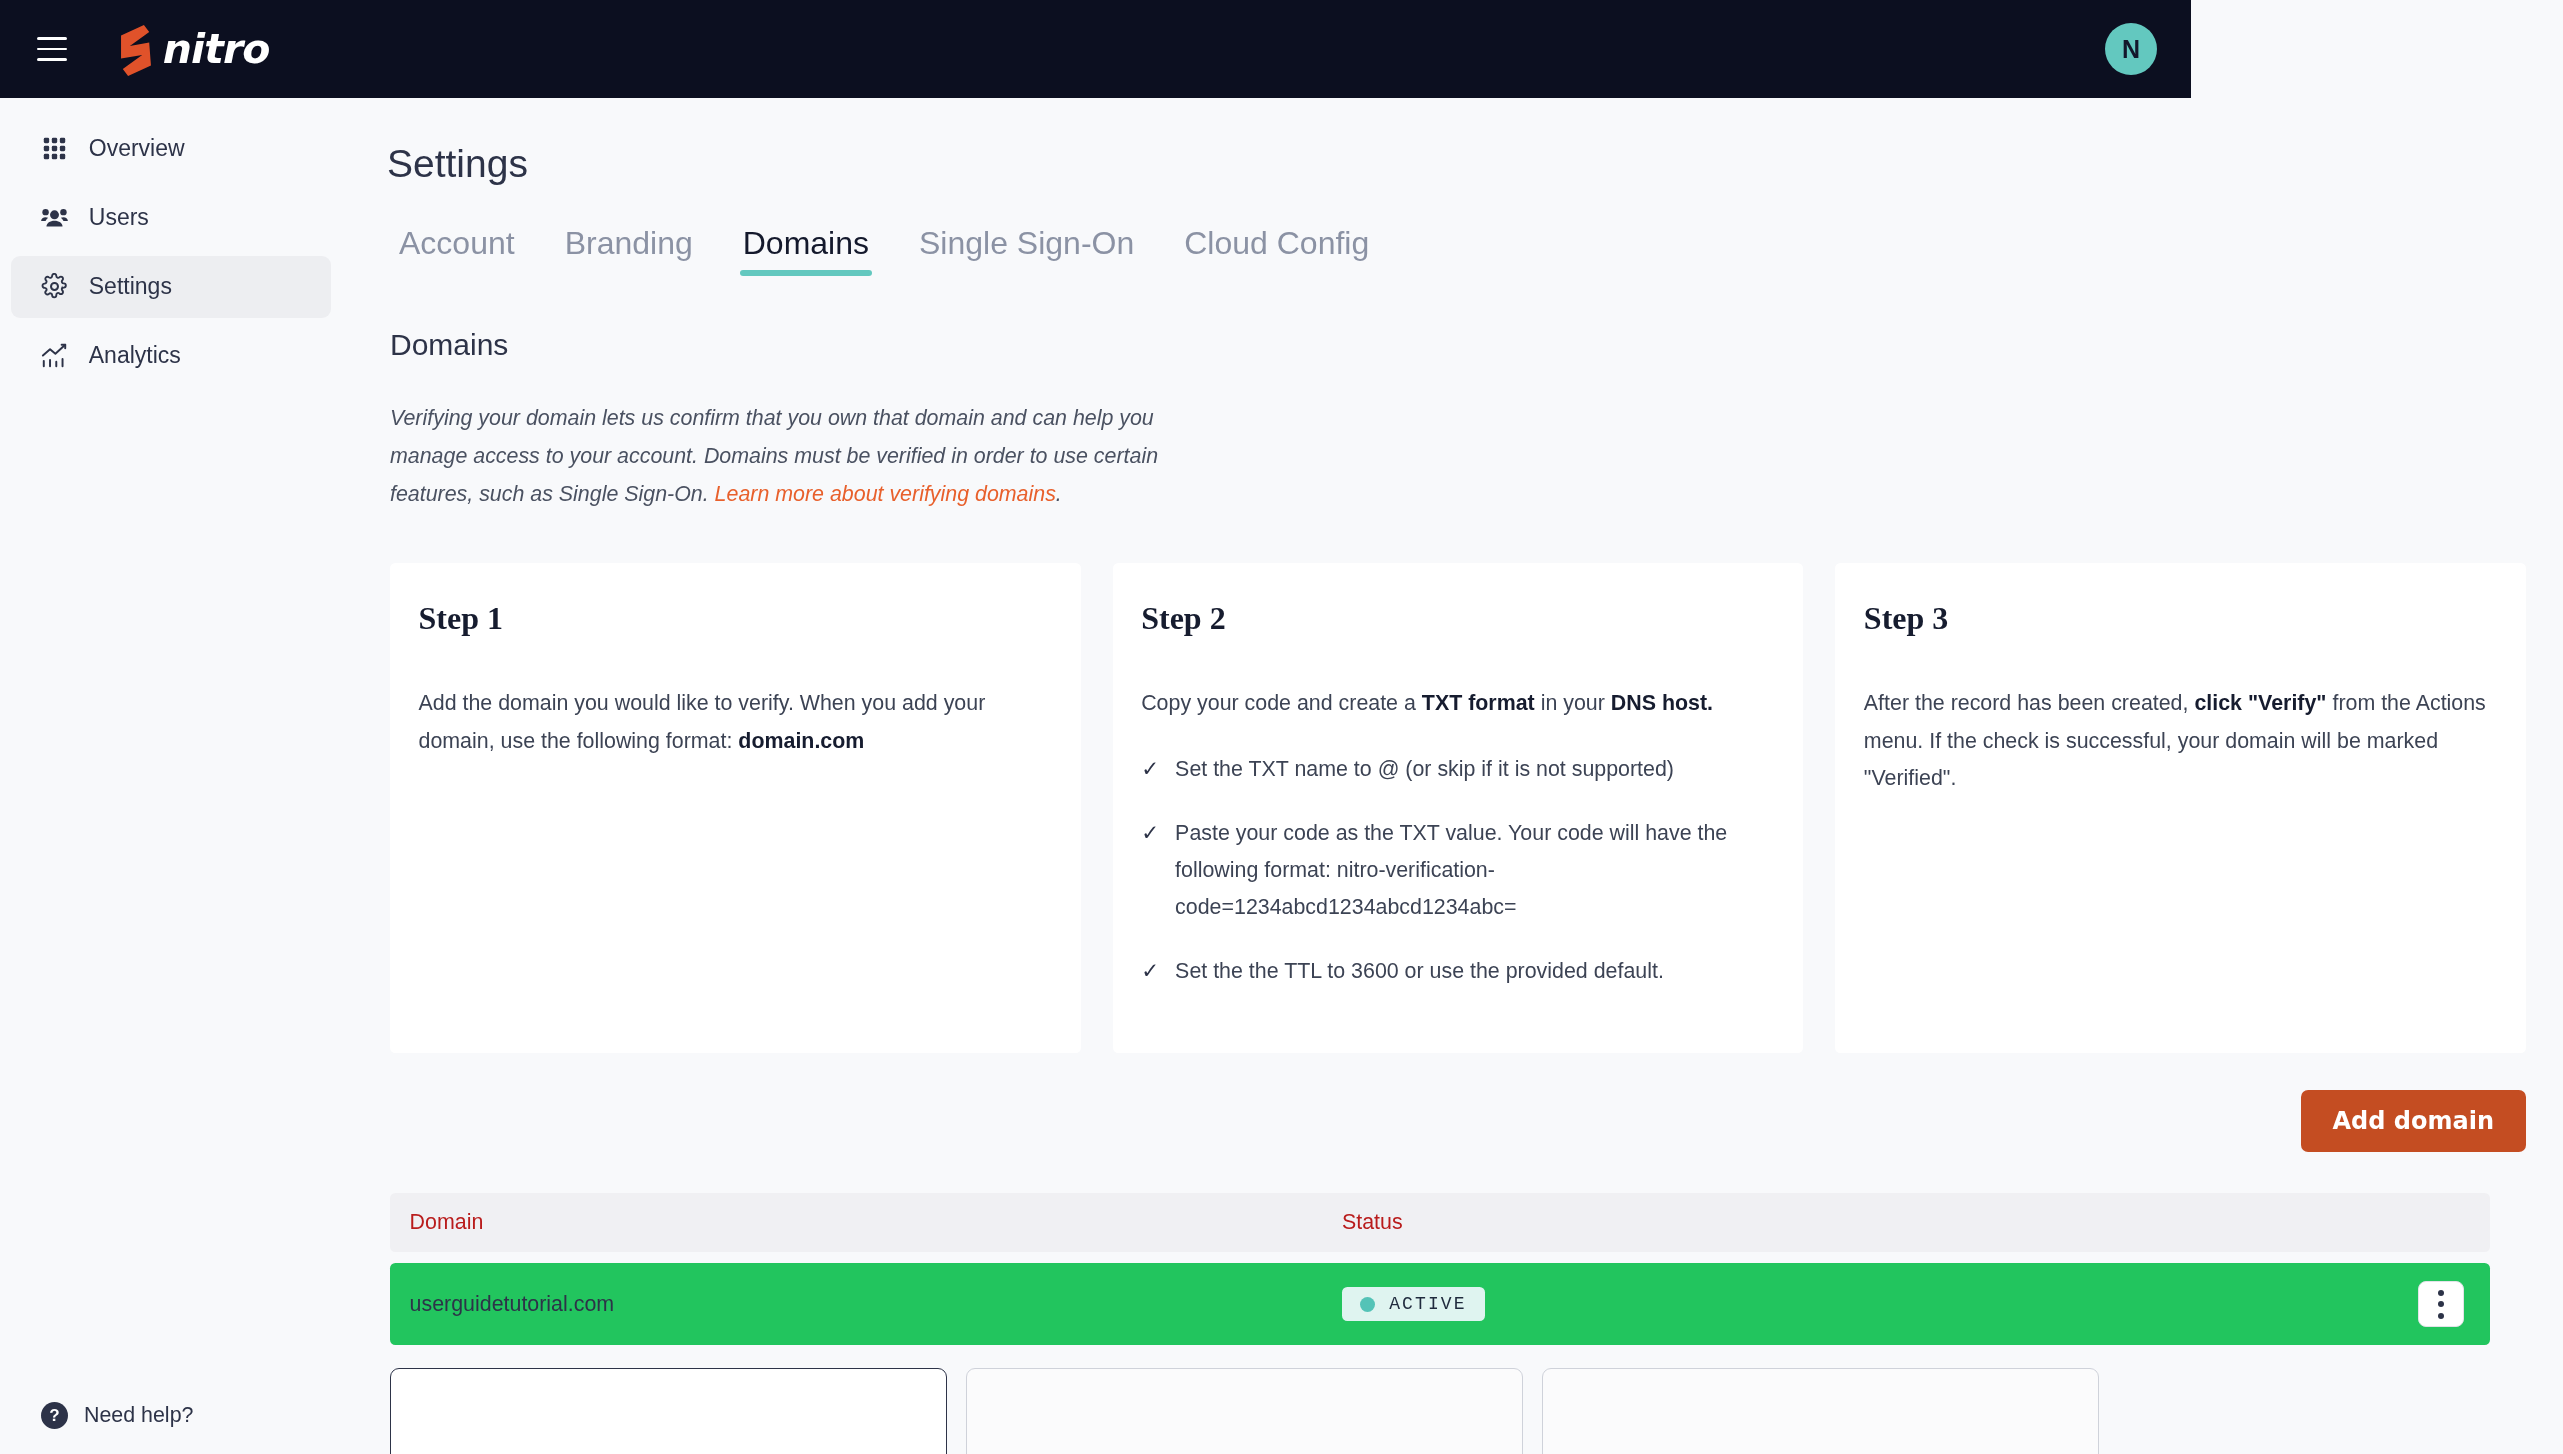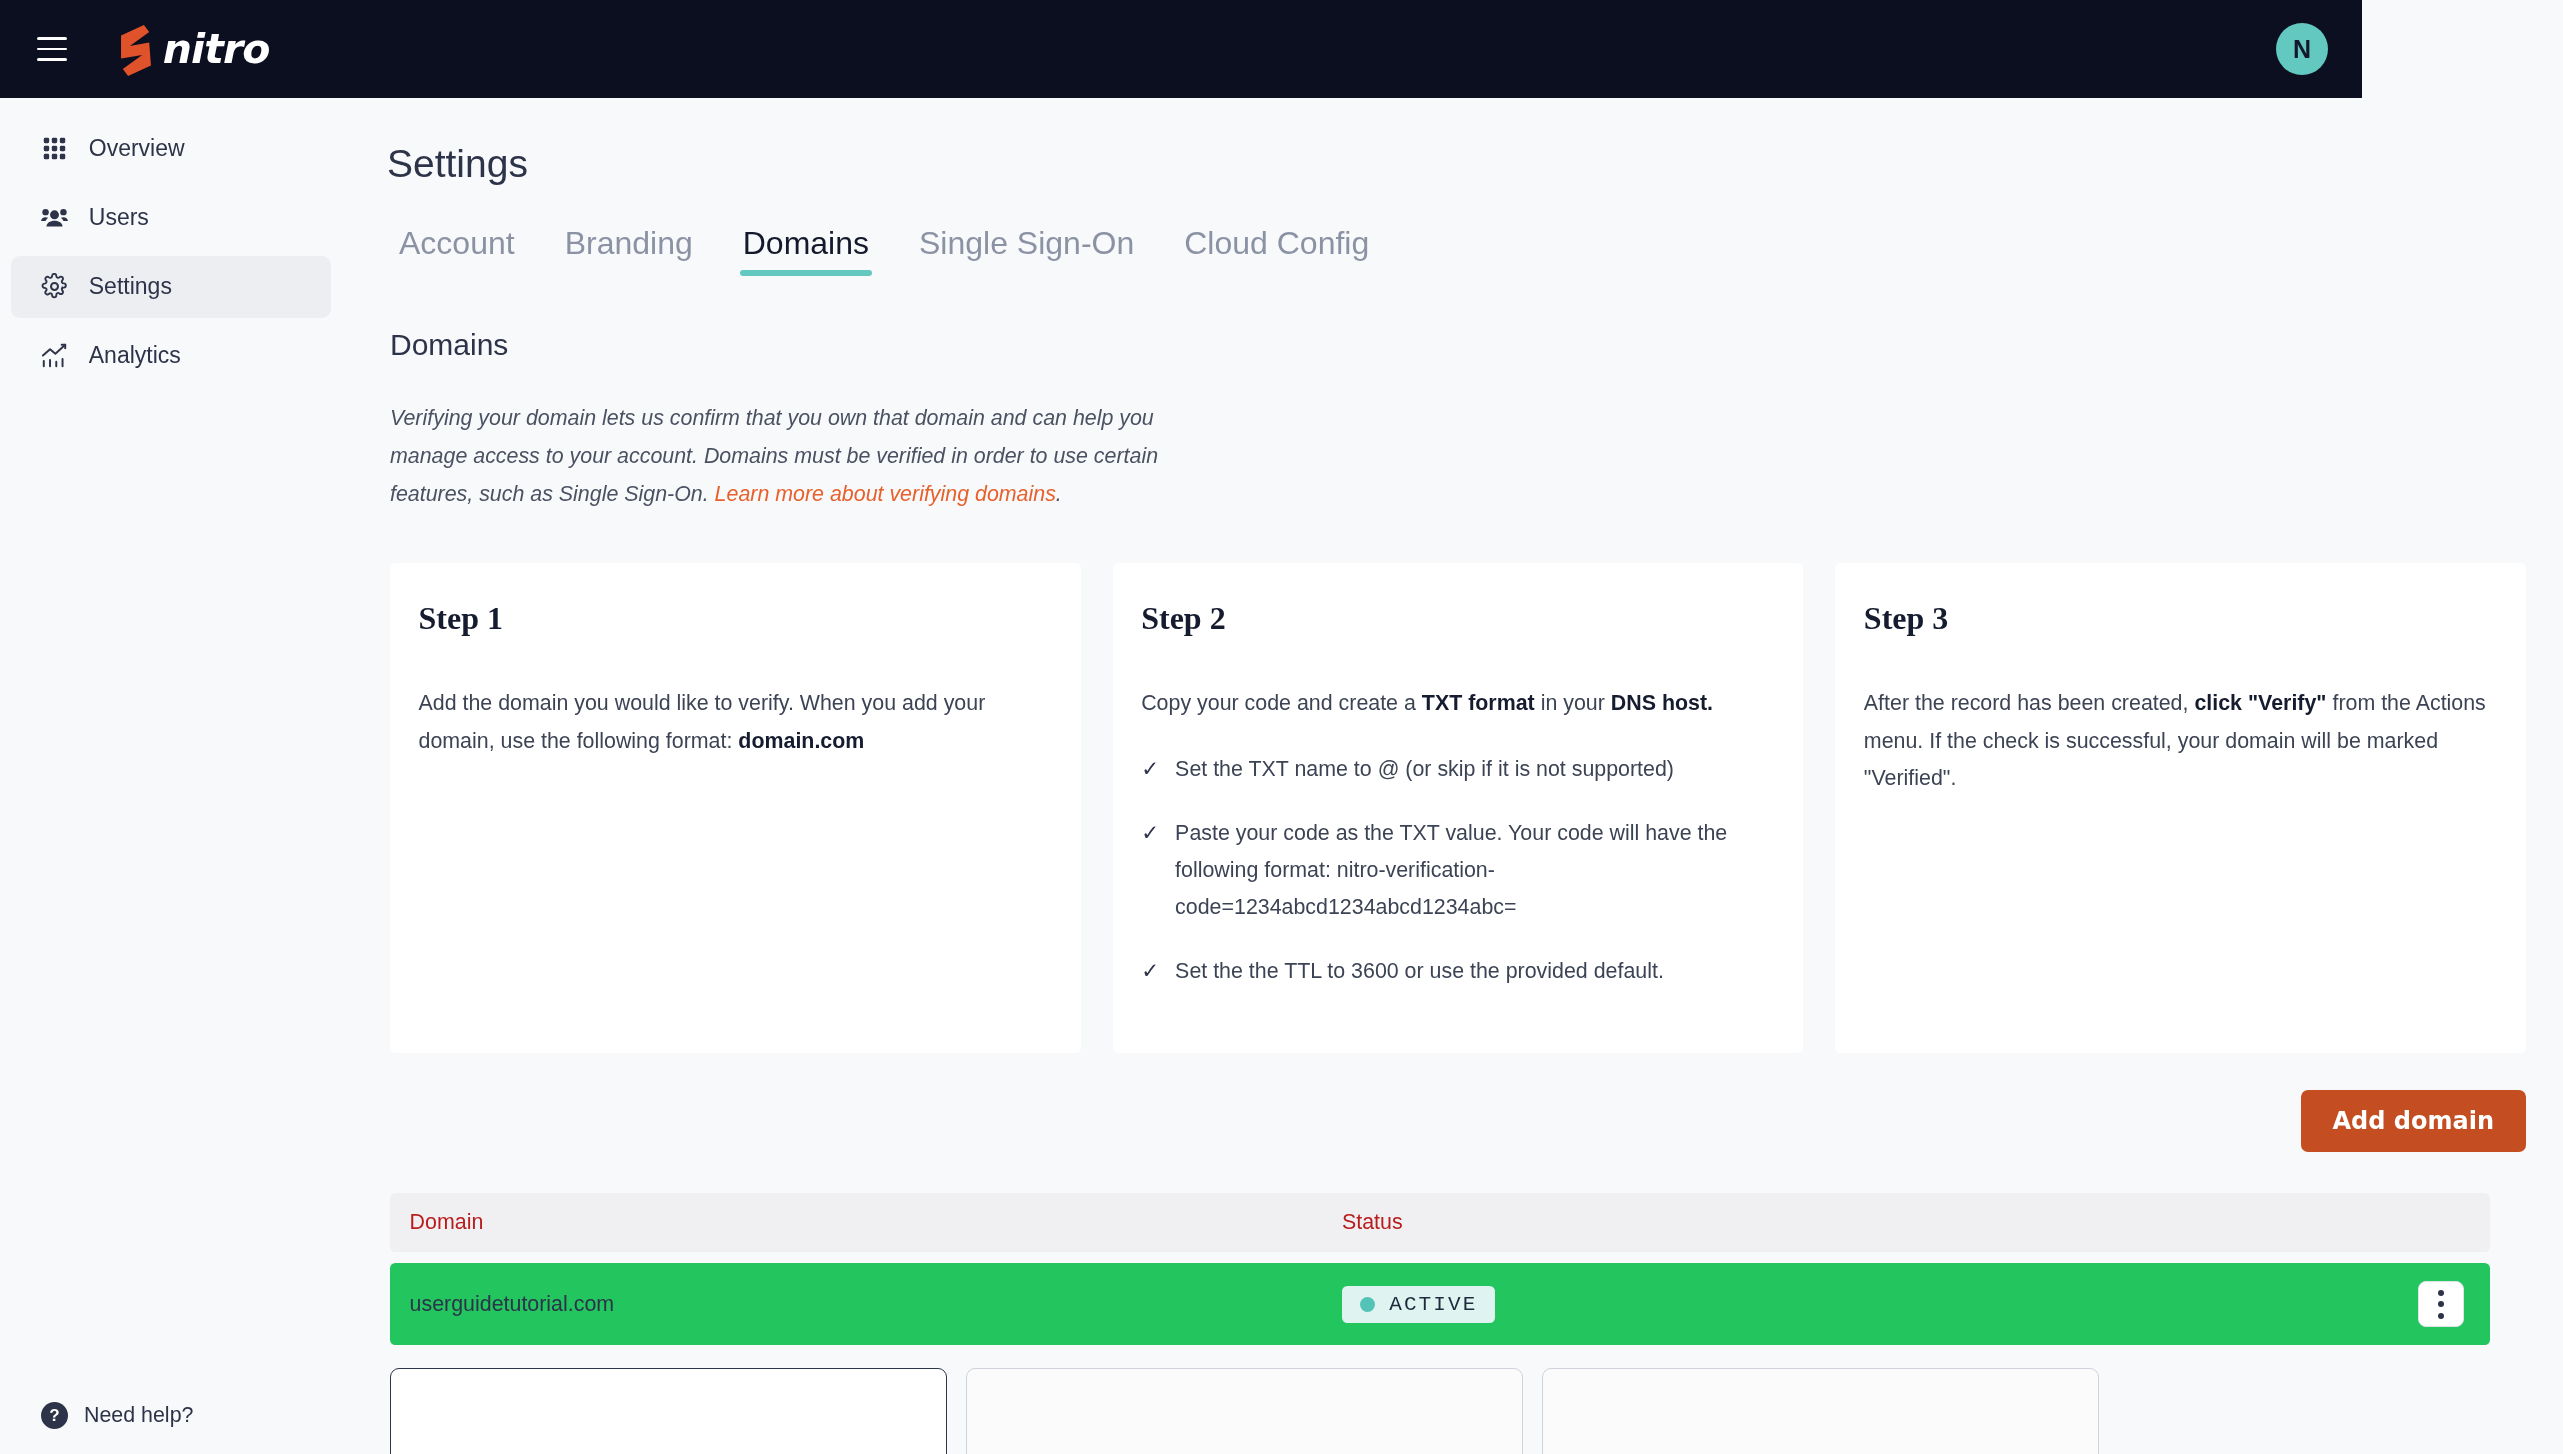--- a/index.html
+++ b/index.html
@@ -7,21 +7,21 @@
     width: 2563px; height: 1454px;
     background: #f8f9fb;
     font-family: "Liberation Sans", sans-serif;
     overflow: hidden;
   }
   body { position: relative; }
 
   
   .topbar {
     position: absolute; top: 0; left: 0;
-    width: 2362px; height: 98px;
+    width: 2191px; height: 98px;
     background: #0c0f20;
     display: flex; align-items: center;
   }
   .hamburger {
     margin-left: 28.5px; width: 46px; height: 46px;
     display: flex; flex-direction: column; justify-content: center;
     align-items: center; gap: 8px; cursor: pointer;
   }
   .hamburger span { display:block; width: 30px; height: 2.7px; background: #ffffff; border-radius: 1.8px; }
 
@@ -145,21 +145,21 @@
     background: #22c55e; border-radius: 5.3px; margin-top: 10.7px;
     font-size: 21.4px; color: #2d3348;
   }
   .td-domain { width: 952px; padding-left: 19.6px; }
   .td-status { flex: 1; }
   .td-actions { width: 98px; display: flex; justify-content: center; }
   .badge {
     display: inline-flex; align-items: center; gap: 14.2px;
     background: #dff4f0; color: #1f2a3d;
     padding: 7.1px 18px; border-radius: 5.3px;
-    font-size: 21px; letter-spacing: 2.1px; font-weight: 500;
+    font-size: 18px; letter-spacing: 2.1px; font-weight: 500;
     font-family: "Liberation Mono", monospace;
   }
   .badge-dot { width: 15px; height: 15px; border-radius: 50%; background: #54c3b7; }
   .kebab {
     width: 46px; height: 46px; border: 1.8px solid #e2e3e8; border-radius: 8px;
     display: flex; flex-direction: column; align-items: center; justify-content: center;
     gap: 5.3px; background: #ffffff; cursor: pointer;
   }
   .kebab i { width: 6.2px; height: 6.2px; border-radius: 50%; background: #2d3348; display:block; }
 

